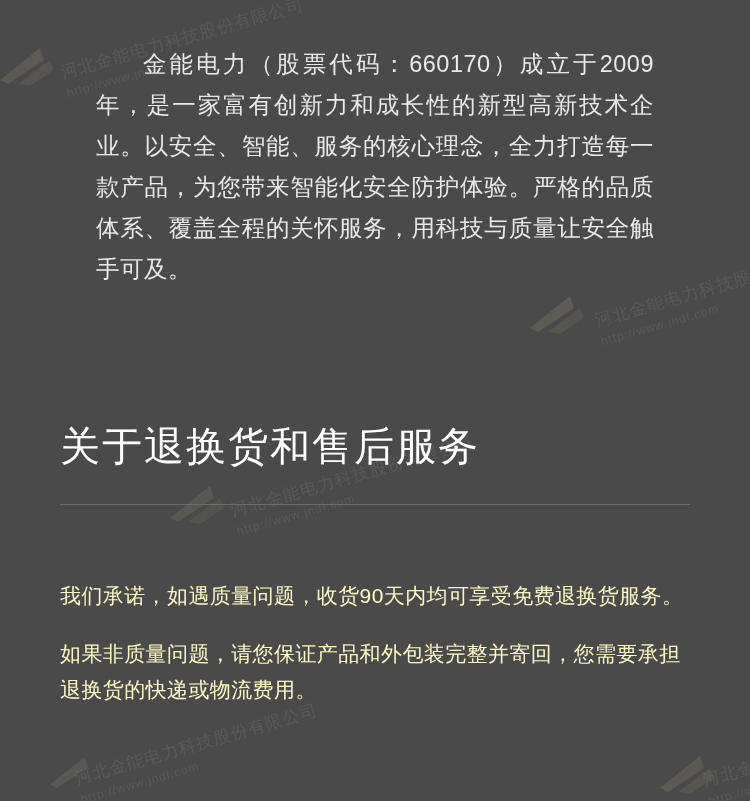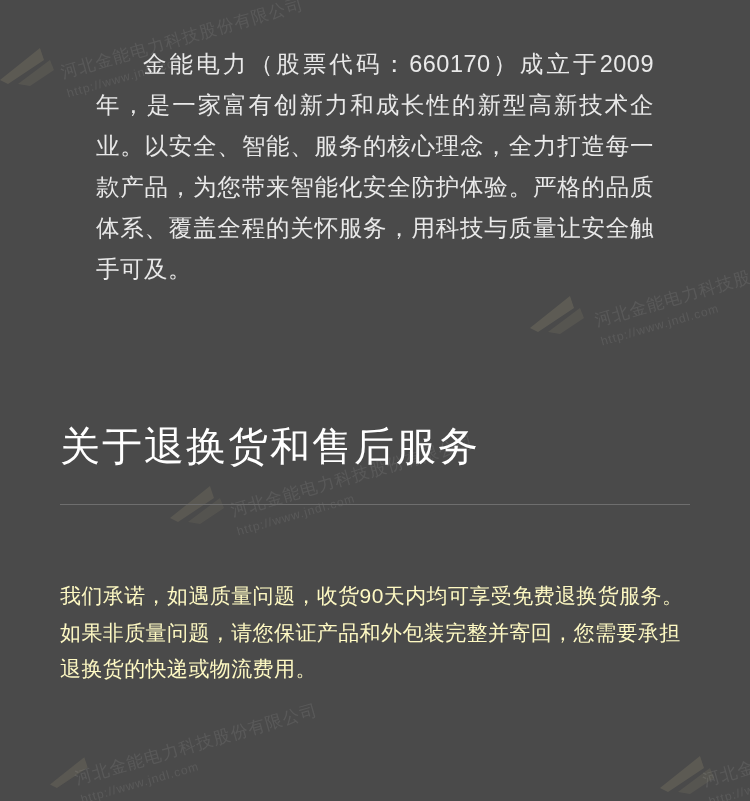--- a/index.html
+++ b/index.html
@@ -83,21 +83,21 @@
     width: 632px;
   }
   .body-block p {
     margin: 0;
     color: #fef9c3;
     font-size: 21px;
     line-height: 36px;
     letter-spacing: 0.4px;
     text-align: left;
   }
-  .body-block p + p { margin-top: 1px; }
+  .body-block p + p { margin-top: 22px; }
 </style>
 </head>
 <body>
 
 <div class="page">
 
   <div class="wm-mark" style="left:0px; top:40px;">
     <svg width="70" height="46" viewBox="0 0 70 46">
       <polygon points="0,40 40,8 44,20 8,44" fill="rgba(255,235,170,0.10)"></polygon>
       <polygon points="18,44 50,20 54,30 30,46" fill="rgba(255,235,170,0.07)"></polygon>

